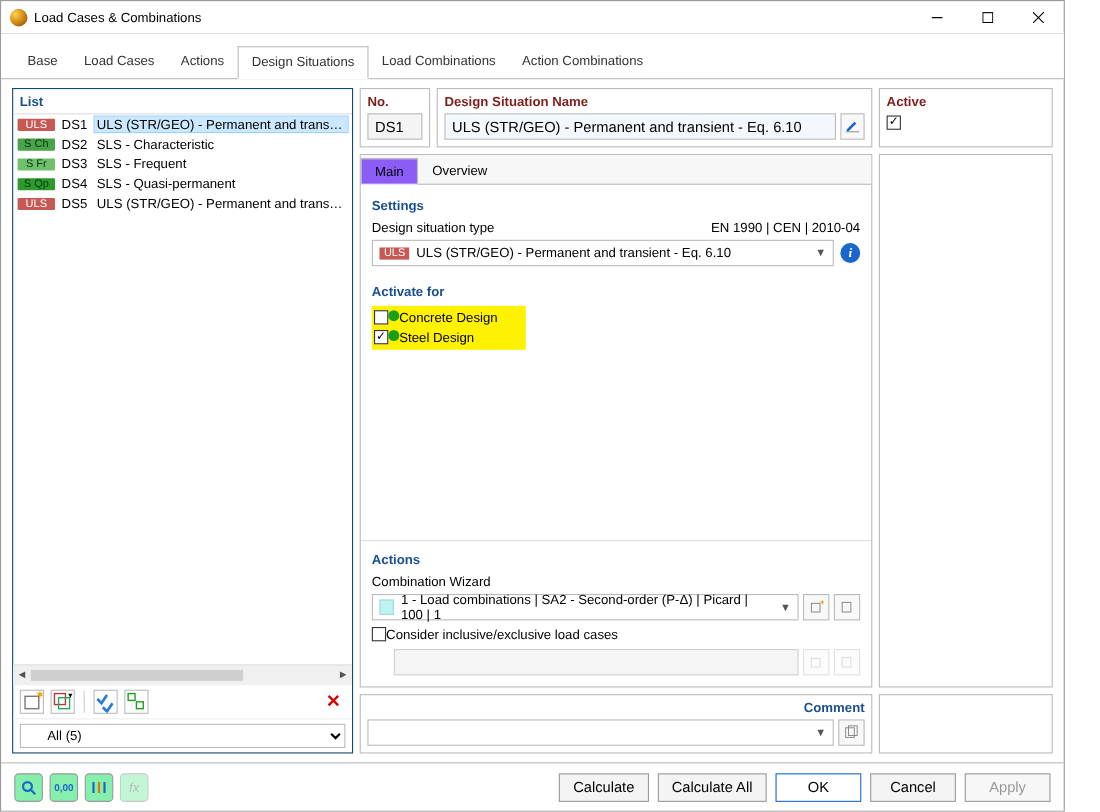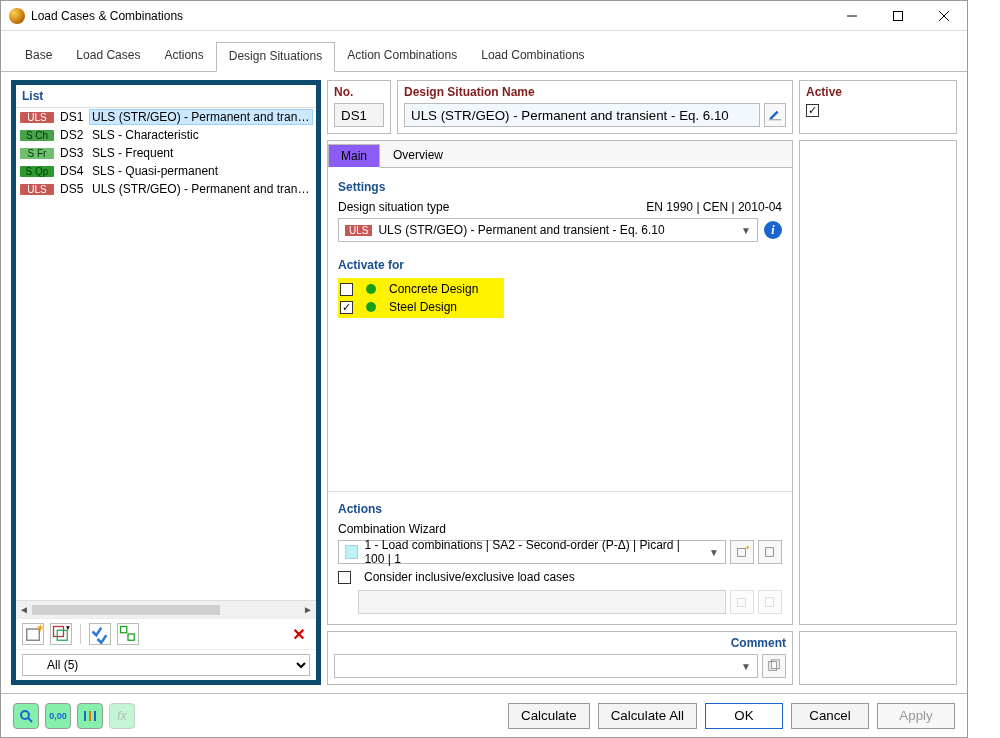--- a/index.html
+++ b/index.html
@@ -8,21 +8,21 @@
   .titlebar { height:30px; display:flex; align-items:center; padding:0 0 0 8px; border-bottom:1px solid #ddd; }
   .titlebar .title { flex:1; font-size:12px; }
   .titlebar .tbtn { width:46px; height:30px; display:flex; align-items:center; justify-content:center; }
   .app-icon { width:16px; height:16px; margin-right:6px; background: radial-gradient(circle at 30% 30%, #ffd24a 0%, #c87a10 60%, #6b3a05 100%); border-radius:50%; }
 
   .tabstrip { display:flex; padding:10px 12px 0 12px; border-bottom:1px solid #bbb; gap:0; background:#fff; }
   .tabstrip .tab { padding:6px 12px 8px 12px; margin-right:0; color:#333; position:relative; top:1px; }
   .tabstrip .tab.active { border:1px solid #bbb; border-bottom:1px solid #fff; background:#fff; }
 
   .content { flex:1; display:flex; padding:8px 10px 8px 10px; gap:6px; overflow:hidden; }
-  .leftpanel { width:310px; display:flex; flex-direction:column; border:5px solid #0c4a6e; }
+  .leftpanel { width:310px; display:flex; flex-direction:column; border:1px solid #0c4a6e; }
   .panel-head { color:#1a4f90; font-weight:600; padding:4px 6px; border-bottom:1px solid #ddd; }
 
   .list { flex:1; overflow:auto; }
   .row { display:flex; align-items:center; height:18px; padding:0 4px; white-space:nowrap; overflow:hidden; }
   .row.sel .rdesc { background:#cce8ff; outline:1px solid #99d1ff; }
   .tag { display:inline-block; width:34px; text-align:center; font-size:10px; color:#fff; margin-right:6px; border-radius:1px; padding:0 0; }
   .tag.uls { background:#c65954; }
   .tag.sch { background:#4aa34a; color:#00360a; }
   .tag.sfr { background:#6fbf6f; color:#00360a; }
   .tag.sqp { background:#2e9a2e; color:#003c0c; }
@@ -69,21 +69,21 @@
   .dsl-row { display:flex; align-items:center; gap:6px; }
   .dsl-tag { display:inline-block; background:#c65954; color:#fff; font-size:10px; padding:0 4px; }
   .dropdown { flex:1; height:24px; border:1px solid #bbb; background:#fff; display:flex; align-items:center; padding:0 6px; gap:6px; }
   .chev { margin-left:auto; color:#555; font-size:10px; }
   .info-i { width:18px; height:18px; border-radius:50%; background:#1a66cc; color:#fff; display:flex; align-items:center; justify-content:center; font-weight:bold; font-family: Georgia, serif; font-style:italic;}
 
   .dsl-right { margin-left:auto; color:#000; }
 
   .activate { padding:4px 10px 8px 10px; }
   .hl { background:#fff200; display:inline-block; padding:2px 26px 2px 2px; }
-  .chk { display:flex; align-items:center; gap:13px; padding:2px 0;}
+  .chk { display:flex; gap:0; padding:2px 0;}
   .chkbox { width:13px; height:13px; border:1px solid #333; display:inline-flex; align-items:center; justify-content:center; background:#fff; font-size:11px; line-height:1; }
   .chkbox.checked::after { content:"✓"; }
   .dot { width:10px; height:10px; border-radius:50%; background:#18a018; display:inline-block; }
 
   .spacer { flex:1; }
 
   .options { border-top:1px solid #ddd; padding:6px 10px 10px 10px; }
   .optrow { display:flex; align-items:center; gap:4px; margin-top:4px; }
   .optdrop { flex:1; height:24px; border:1px solid #bbb; background:#fff; display:flex; align-items:center; padding:0 6px; gap:6px; }
   .swatch { width:14px; height:14px; background:#bff3f3; border:1px solid #9adada; }
@@ -126,22 +126,22 @@
           <line x1="10" y1="0" x2="0" y2="10" stroke="#000"></line>
         </svg>
     </div>
   </div>
 
   <div class="tabstrip">
     <div class="tab">Base</div>
     <div class="tab">Load Cases</div>
     <div class="tab">Actions</div>
     <div class="tab active">Design Situations</div>
+    <div class="tab">Load Combinations</div>
     <div class="tab">Action Combinations</div>
-    <div class="tab">Load Combinations</div>
   </div>
 
   <div class="content">
 
     <div class="leftpanel">
       <div class="panel-head">List</div>
       <div class="list" id="dslist">
           <div class="row sel">
             <span class="tag uls">ULS</span>
     <span class="rid">DS1</span>

